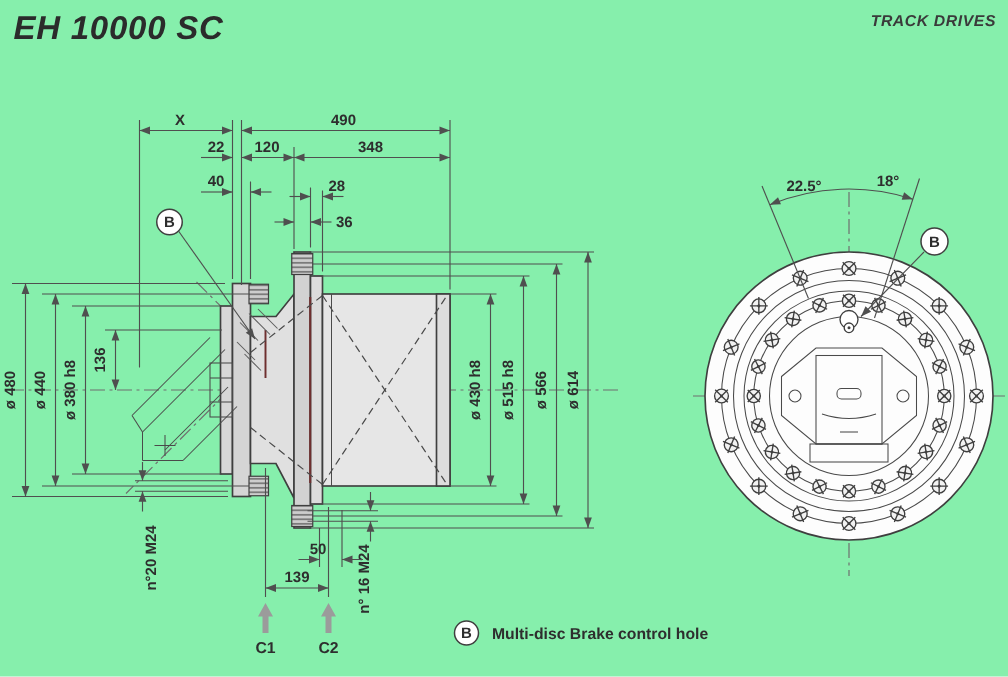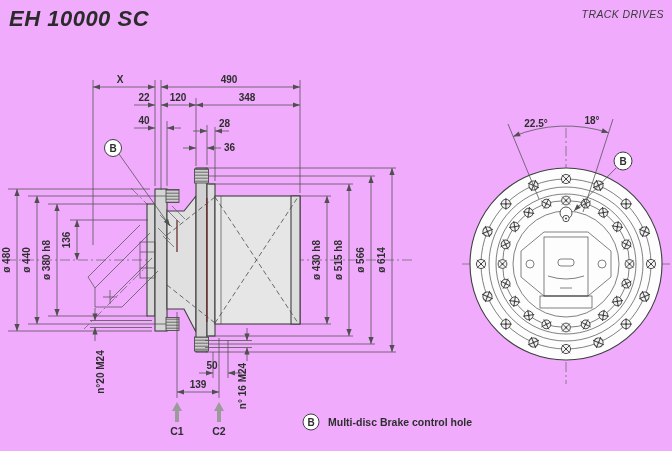--- a/index.html
+++ b/index.html
@@ -1,20 +1,20 @@
 <!DOCTYPE html>
 <html><head>
 <meta charset="utf-8">
 <style>
   html,body{margin:0;padding:0;background:#f6f6f6;}
-  #page{position:relative;width:672px;height:451px;background:#f0abfc;overflow:hidden;
+  #page{position:relative;width:672px;height:451px;background:#86efac;overflow:hidden;
         font-family:"Liberation Sans", sans-serif;}
   #title{position:absolute;left:9px;top:6px;font-size:22px;font-style:italic;font-weight:600;
          color:#2b2b2b;letter-spacing:.5px;}
-  #brand{position:absolute;right:8px;top:8px;font-size:10.5px;font-style:italic;font-weight:400;
+  #brand{position:absolute;right:8px;top:8px;font-size:10.5px;font-style:italic;font-weight:700;
          color:#3a3a3a;letter-spacing:.4px;margin-left:20px;}
   svg{position:absolute;left:0;top:0;}
   .t{font-family:"Liberation Sans", sans-serif;font-size:10px;font-weight:600;fill:#2e2e2e;}
   .tb{font-family:"Liberation Sans", sans-serif;font-size:10.5px;font-weight:600;fill:#2e2e2e;}
   .part{stroke:#3f3f3f;stroke-width:1.1;}
   .thin{stroke:#4a4a4a;stroke-width:0.7;fill:none;}
   .dim{stroke:#4f4f4f;stroke-width:0.75;fill:none;}
   .cl{stroke:#6f6f6f;stroke-width:0.8;fill:none;stroke-dasharray:10 3 2 3;}
   .hid{stroke:#4a4a4a;stroke-width:0.8;fill:none;stroke-dasharray:5 3;}
 </style>

